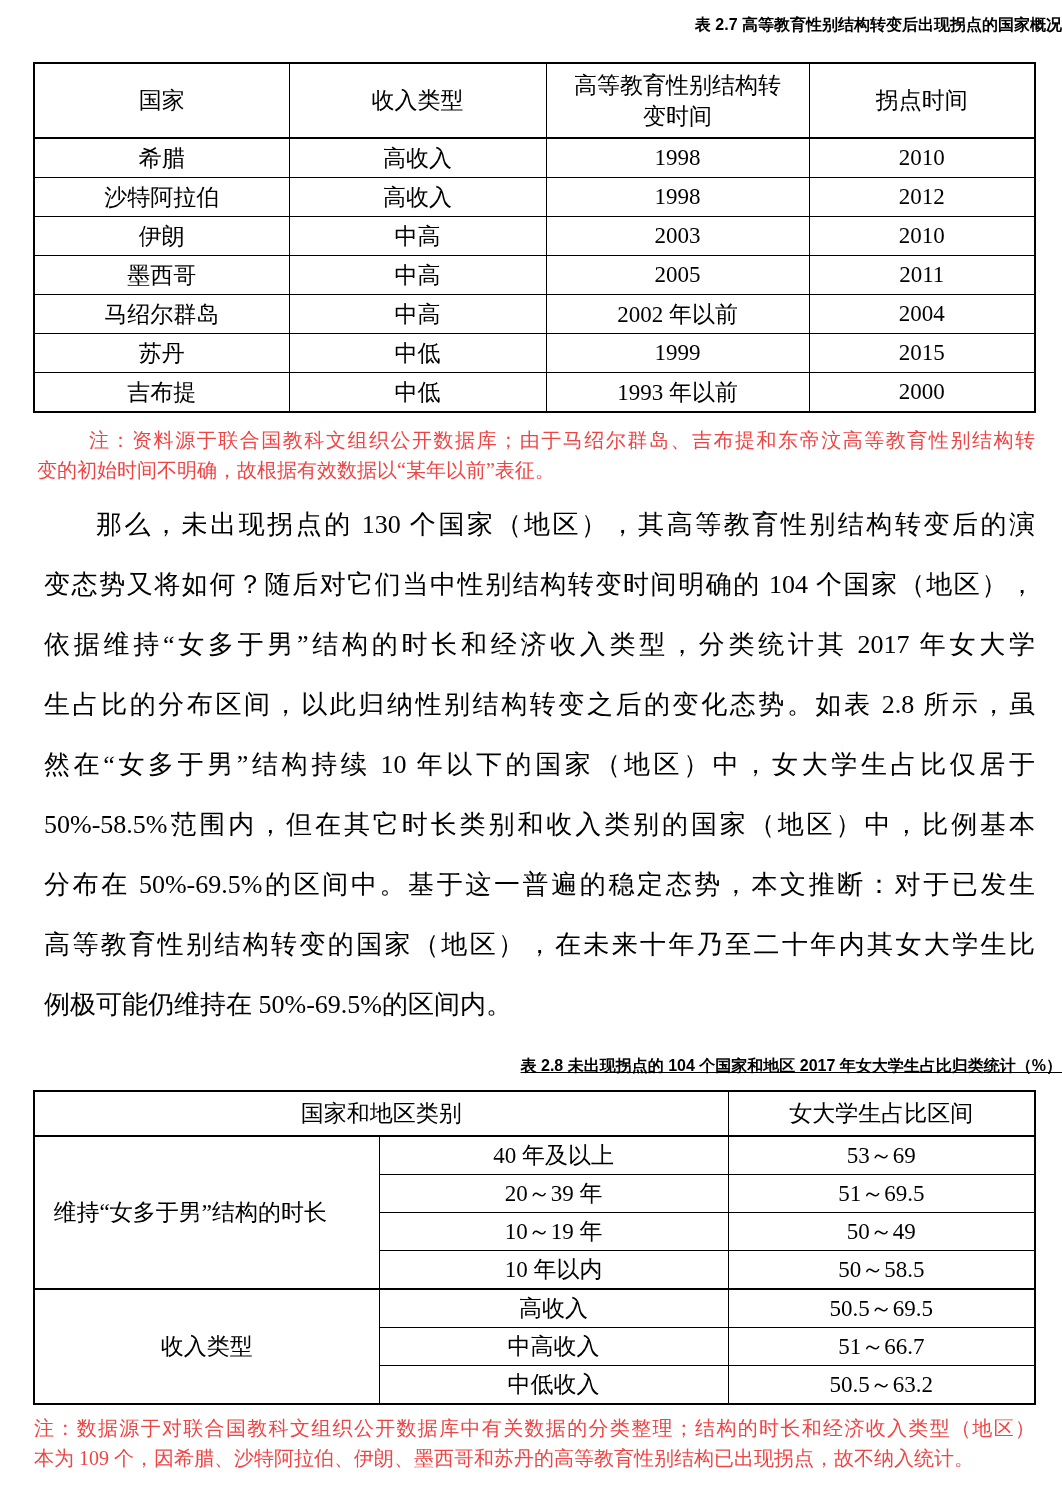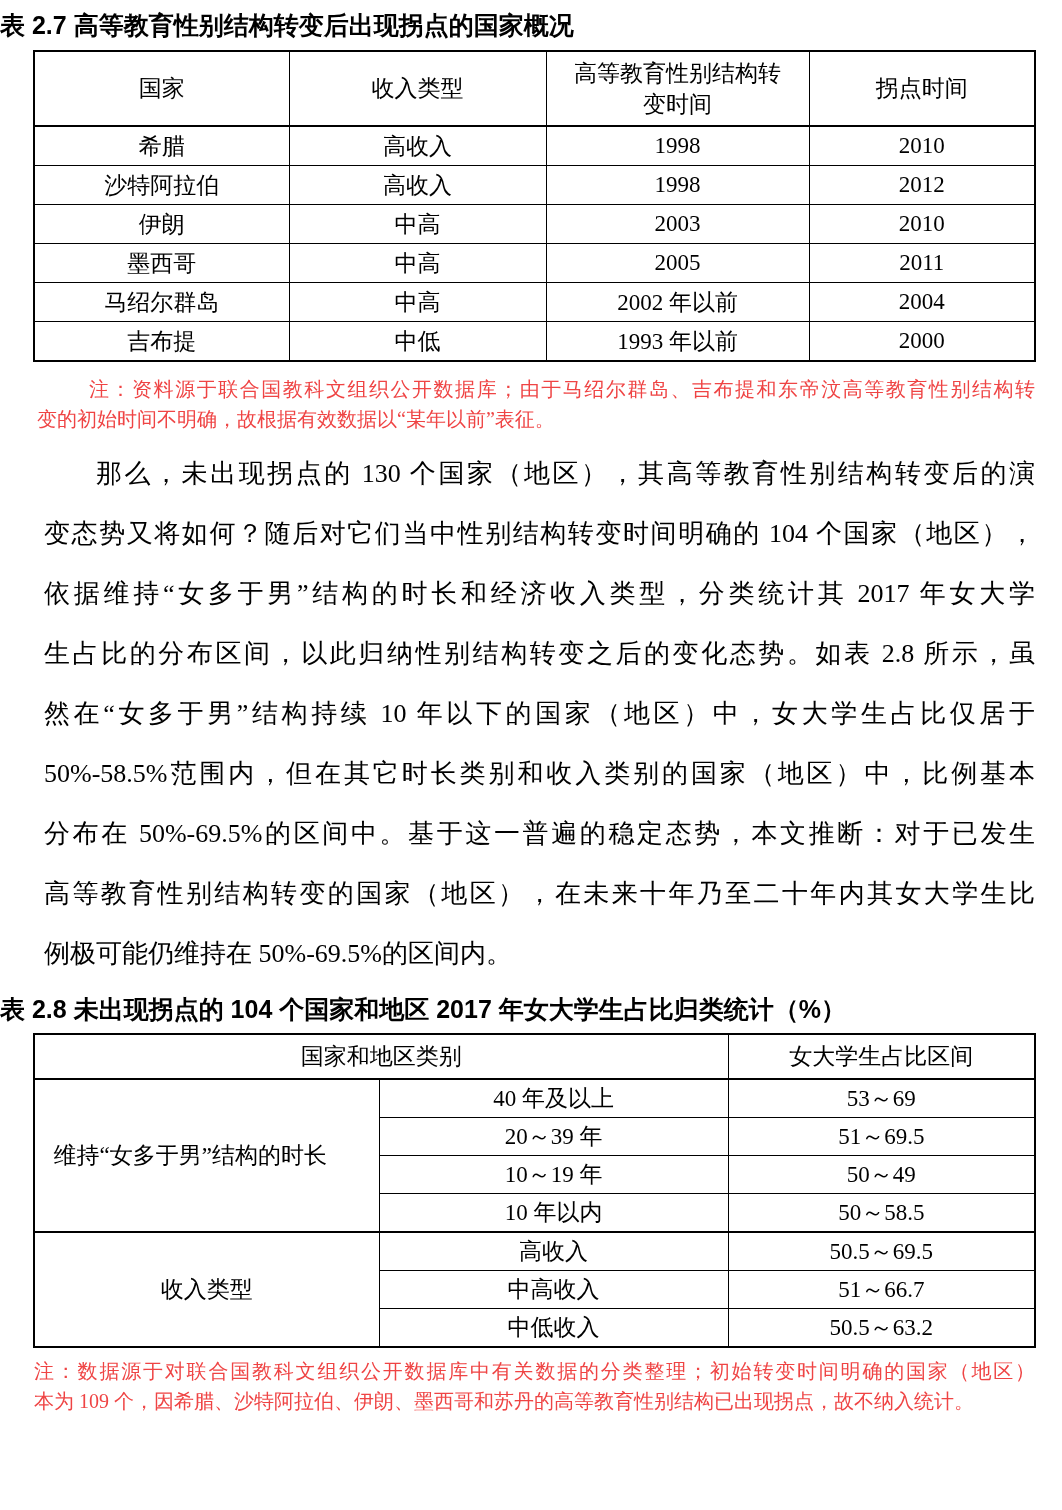--- a/index.html
+++ b/index.html
@@ -6,47 +6,47 @@
   html,body { margin:0; padding:0; background:#ffffff; }
   .page {
     position:relative;
     width:1062px; height:1510px;
     background:#ffffff; color:#000000;
     font-family:"Liberation Serif","DejaVu Serif",serif;
     overflow:hidden;
   }
   
   .tbl-caption {
-    text-align:left;
+    text-align:right;
     font-family:"Liberation Sans","DejaVu Sans",sans-serif;
     font-weight:bold;
-    font-size:25px; line-height:34px;
+    font-size:16px; line-height:34px;
     color:#000;
   }
   .caption-t1 { padding-top:8px; }
-  .caption-t2 { margin-top:8px; }
+  .caption-t2 { margin-top:14px;text-decoration:underline; }
 
   
   table.doc-table {
     border-collapse:collapse;
     margin-left:33px;
     table-layout:fixed;
     border:2px solid #000;
   }
   .doc-table th, .doc-table td {
     border:1px solid #000;
     text-align:center;
     vertical-align:middle;
     font-size:23px;
     font-weight:normal;
     padding:0;
     color:#000;
   }
   .doc-table thead th { border-bottom:2px solid #000; }
-  table.t1 { margin-top:8px; }
+  table.t1 { margin-top:20px; }
   .t1 th { height:73px; padding:0 22px; }
   .t1 td { height:38px; }
   table.t2 { margin-top:7px; }
   .t2 th { height:43px; }
   .t2 td { height:37px;font-family:Liberation Serif, serif; }
   .t2 td.grp-duration { text-align:center; padding-left:12px; padding-right:45px; }
   .t2 tr.group-start td { border-top:2px solid #000; }
 
   
   .note { font-size:20px; line-height:30px; color:#ef4444; }
@@ -107,20 +107,26 @@
         <td>墨西哥</td>
         <td>中高</td>
         <td>2005</td>
         <td>2011</td>
       </tr>
       <tr>
         <td>马绍尔群岛</td>
         <td>中高</td>
         <td>2002 年以前</td>
         <td>2004</td>
+      </tr>
+      <tr>
+        <td>苏丹</td>
+        <td>中低</td>
+        <td>1999</td>
+        <td>2015</td>
       </tr>
       <tr>
         <td>吉布提</td>
         <td>中低</td>
         <td>1993 年以前</td>
         <td>2000</td>
       </tr>
     </tbody>
   </table>
 
@@ -183,17 +189,17 @@
         <td>51～66.7</td>
       </tr>
       <tr>
         <td>中低收入</td>
         <td>50.5～63.2</td>
       </tr>
     </tbody>
   </table>
 
   <div class="note note-t2">
-    <div class="jline">注：数据源于对联合国教科文组织公开数据库中有关数据的分类整理；初始转变时间明确的国家（地区）</div>
+    <div class="jline">注：数据源于对联合国教科文组织公开数据库中有关数据的分类整理；结构的时长和经济收入类型（地区）</div>
     <div class="lline">本为 109 个，因希腊、沙特阿拉伯、伊朗、墨西哥和苏丹的高等教育性别结构已出现拐点，故不纳入统计。</div>
   </div>
 
 </div>
 
 </body></html>

